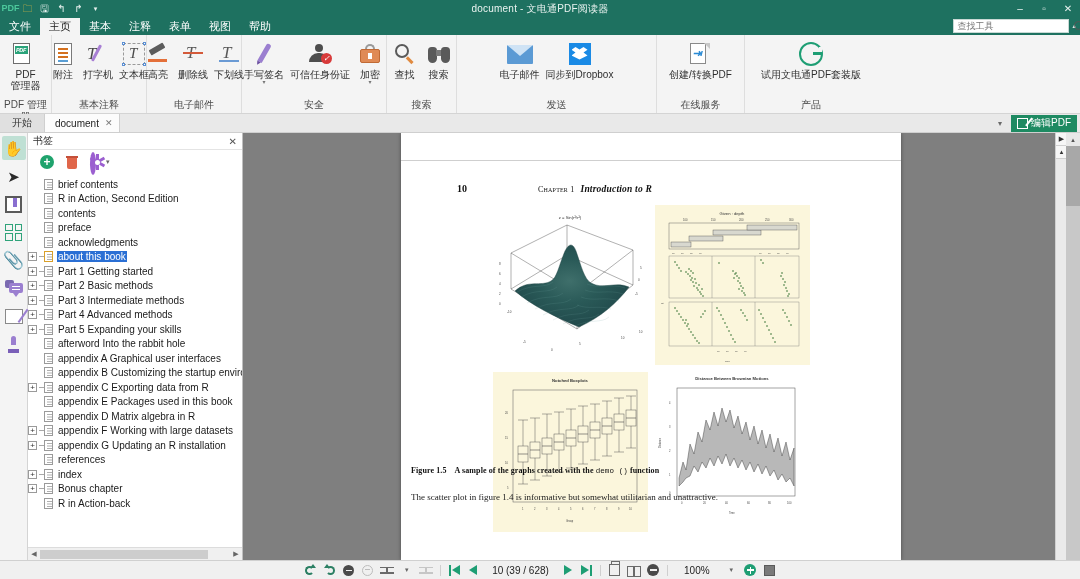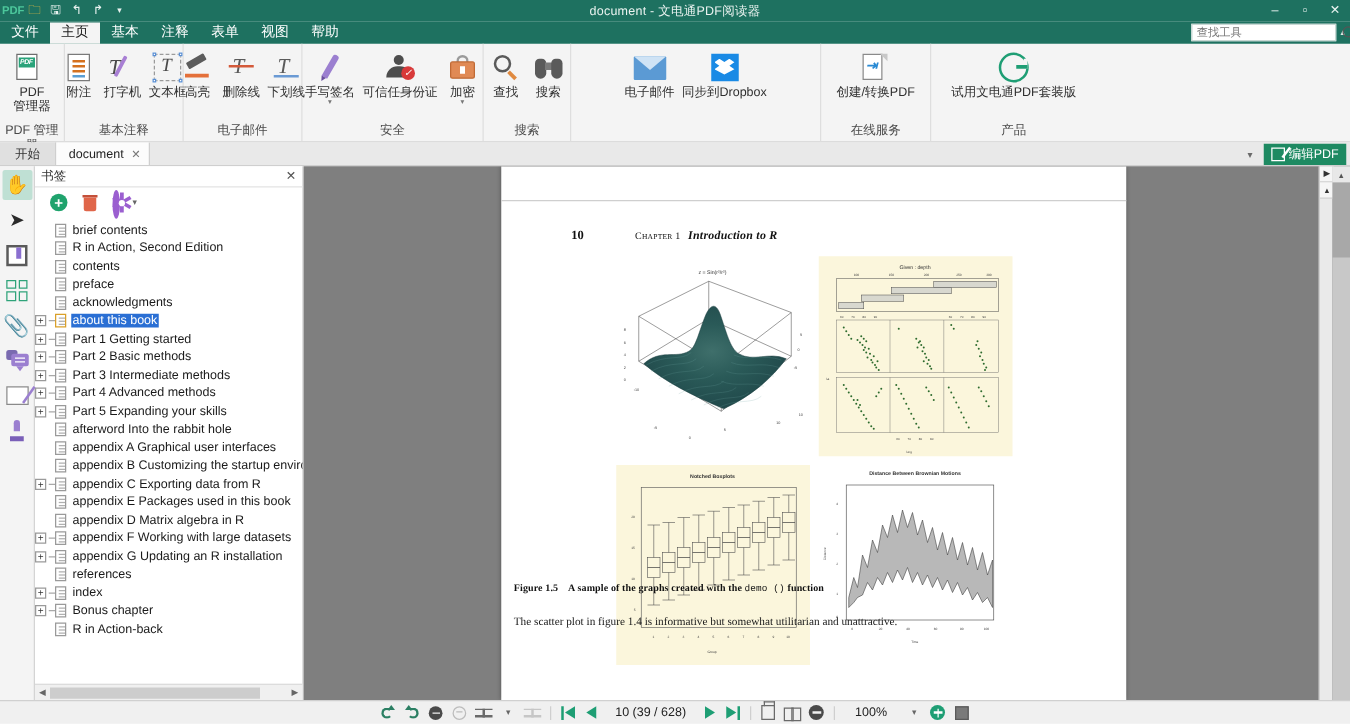--- a/index.html
+++ b/index.html
@@ -326,21 +326,21 @@
   .viewer { flex: 1; background: #7f7f7f; position: relative; overflow: hidden; min-width: 0; }
   .page {
     position: absolute; left: 158px; top: 0; width: 500px; background: #fff; height: 100%;
     box-shadow: 0 0 4px rgba(0,0,0,.4);
   }
   .page-inner { position: relative; width: 100%; height: 100%; padding: 0 24px; }
   .pg-divider { position: absolute; left: 0; right: 0; top: 27px; height: 1px; background: #cfcfcf; }
   .pg-header { position: absolute; left: 0; right: 0; top: 50px; display: flex; align-items: baseline; }
   .pg-num { font-family: "Liberation Serif", serif; font-weight: bold; font-size: 10px; color: #111; margin-left: 56px; }
   .pg-chap {
-    font-family: "Liberation Serif", serif; font-size: 8.5px; color: #111; margin-left: 41px;
+    font-family: "Liberation Serif", serif; font-size: 8.5px; color: #111; margin-left: 71px;
     letter-spacing: .2px;
   }
   .pg-chap .sc { font-variant: small-caps; font-size: 8px; }
   .pg-chap .it { font-style: italic; font-weight: bold; font-size: 9.5px; margin-left: 6px; }
 
   .figwrap { position: absolute; left: 0; right: 0; top: 72px; }
   .figrow { display: flex; gap: 7px; justify-content: center; }
   .fig {
     width: 155px; height: 160px; position: relative; overflow: hidden;
   }
@@ -641,20 +641,21 @@
             </div>
           <div class="ritem-lbl">电子邮件</div>
         </div>
         <div class="ritem">
           <div class="ritem-ico">
               <span class="ico-dropbox"></span>
             </div>
           <div class="ritem-lbl">同步到Dropbox</div>
         </div>
       </div>
+      <div class="rgroup-label">发送</div>
     </div>
 
     <div class="rgroup" style="width:88px">
       <div class="rgroup-items">
         <div class="ritem">
           <div class="ritem-ico">
               <span class="ico-createpdf">
                 <i class="doc"></i>
                 <i class="fold"></i>
                 <i class="arr">⇥</i>

